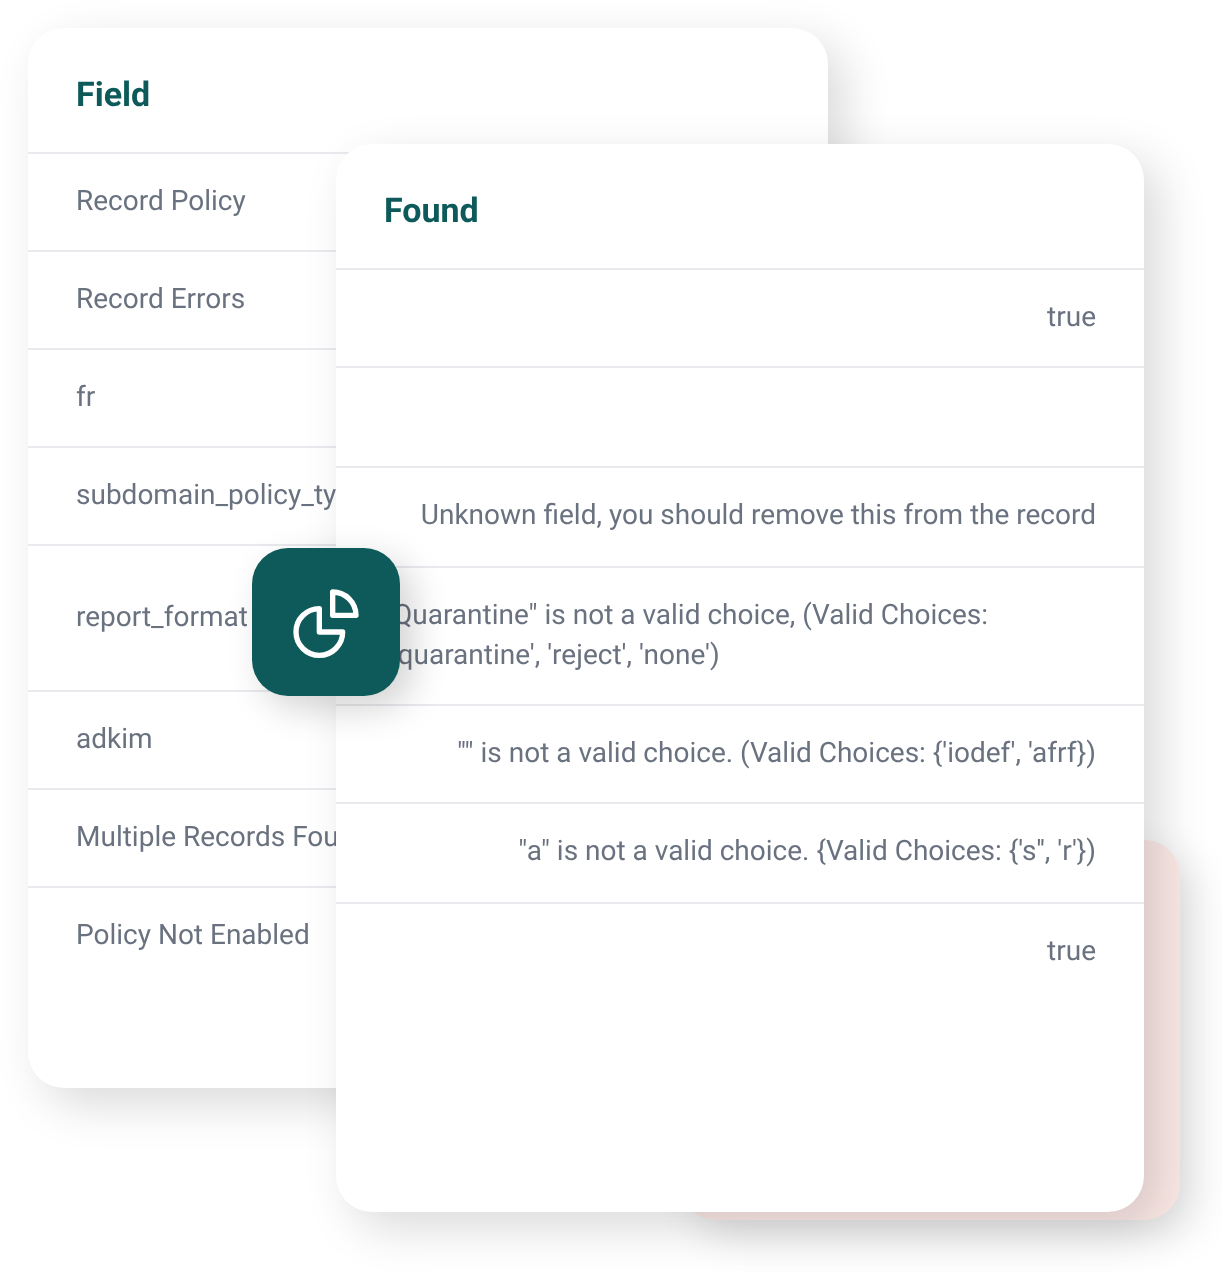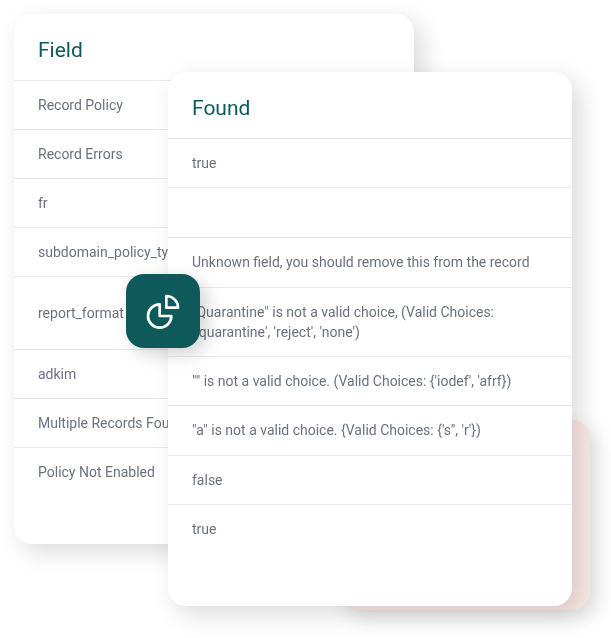--- a/index.html
+++ b/index.html
@@ -38,22 +38,22 @@
       height: 530px;
     }
     .card-value {
       left: 168px;
       top: 72px;
       width: 404px;
       height: 534px;
     }
     .card-header {
       padding: 24px 24px 18px 24px;
-      font-size: 21px;
-      font-weight: 400;
+      font-size: 17px;
+      font-weight: 700;
       color: #0e5a5a;
     }
     .row {
       border-top: 1px solid #e8eaed;
       padding: 0 24px;
       display: flex;
       align-items: center;
       color: #6a7280;
       font-size: 14px;
       line-height: 1.45;
@@ -61,20 +61,21 @@
     .card-field .row {
       height: 49px;
     }
     .card-field .row.tall {
       height: 73px;
     }
     .card-value .row {
       min-height: 48px;
       padding-top: 14px;
       padding-bottom: 14px;
+      justify-content: flex-end;
     }
     .card-value .row.extra {
       min-height: 50px;
     }
     .icon-badge {
       position: absolute;
       left: 126px;
       top: 274px;
       width: 74px;
       height: 74px;
@@ -137,23 +138,20 @@
   <div class="row">
       <span>"Quarantine" is not a valid choice, (Valid Choices: {'quarantine', 'reject', 'none')</span>
     </div>
   <div class="row">
       <span>"" is not a valid choice. (Valid Choices: {'iodef', 'afrf})</span>
     </div>
   <div class="row">
       <span>"a" is not a valid choice. {Valid Choices: {'s'', 'r'})</span>
     </div>
   <div class="row">
-      <span>false</span>
-    </div>
-  <div class="row">
       <span>true</span>
     </div>
 </div>
 
 <div class="icon-badge">
   <svg viewBox="0 0 48 48">
     <g fill="none" stroke="#ffffff" stroke-width="3.2" stroke-linecap="round" stroke-linejoin="round">
       <path d="M20 16 A14 14 0 1 0 34 30 L20 30 Z"></path>
       <path d="M28 6 A14 14 0 0 1 42 20 L28 20 Z"></path>
     </g>

